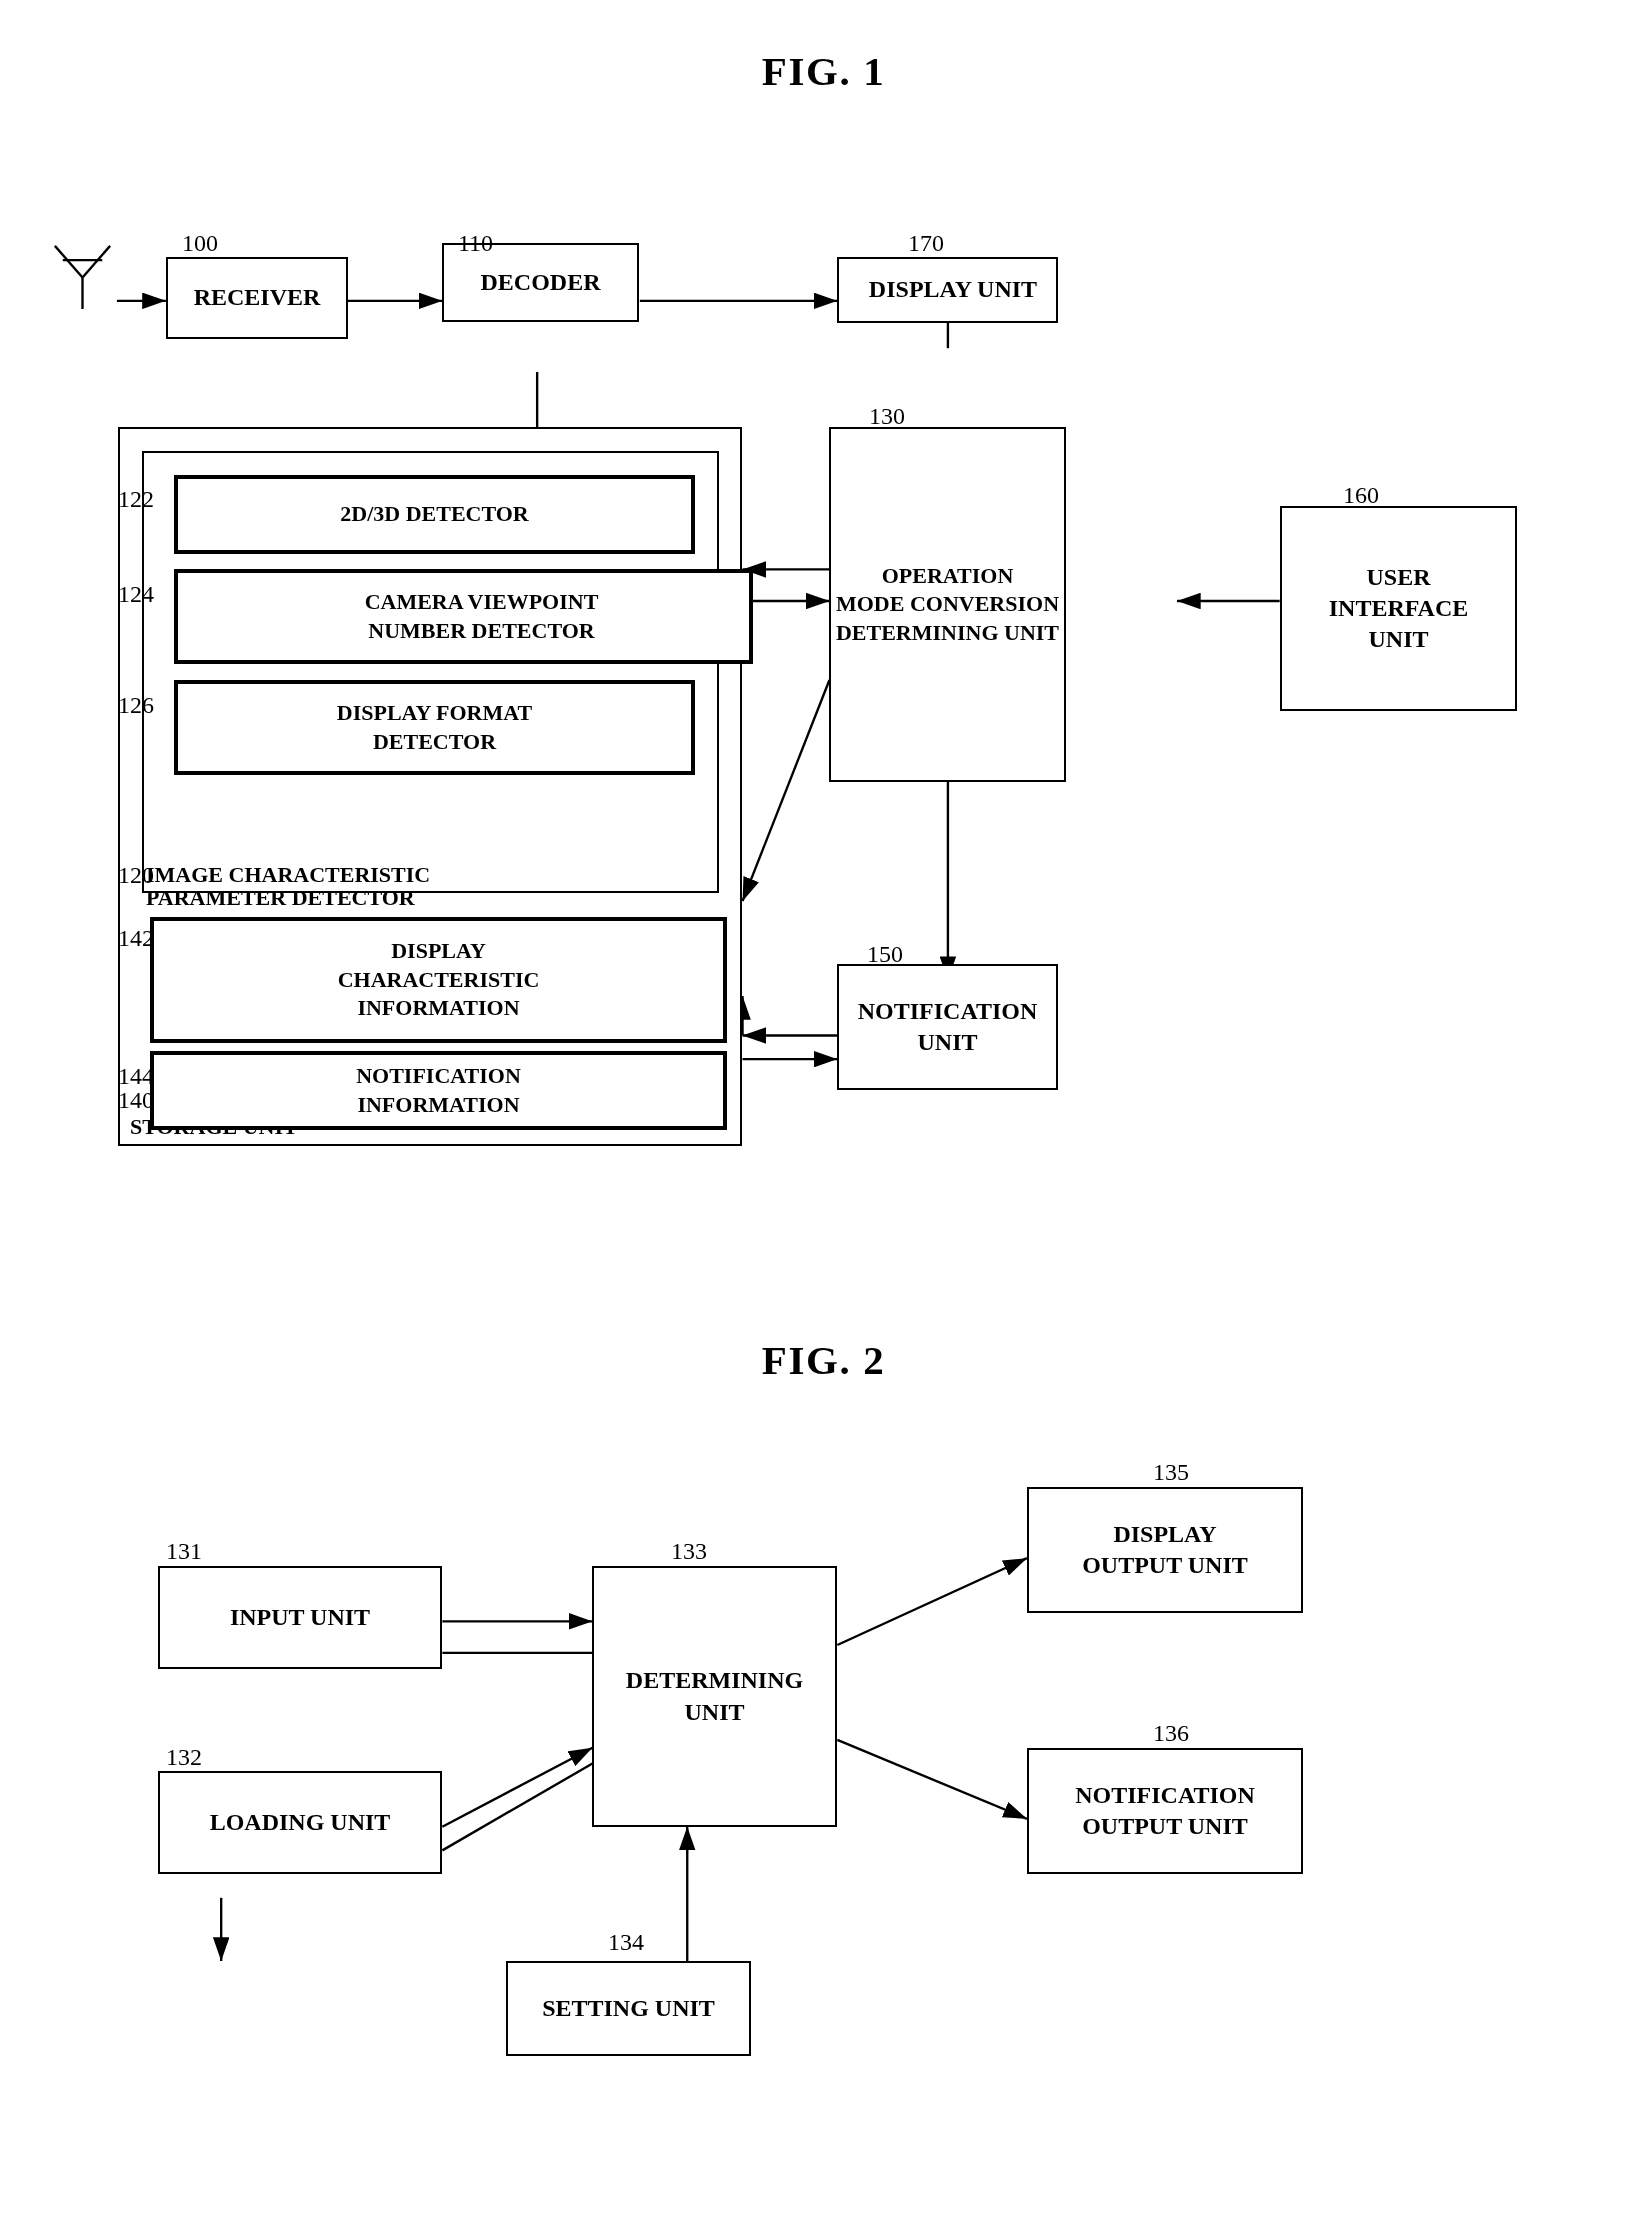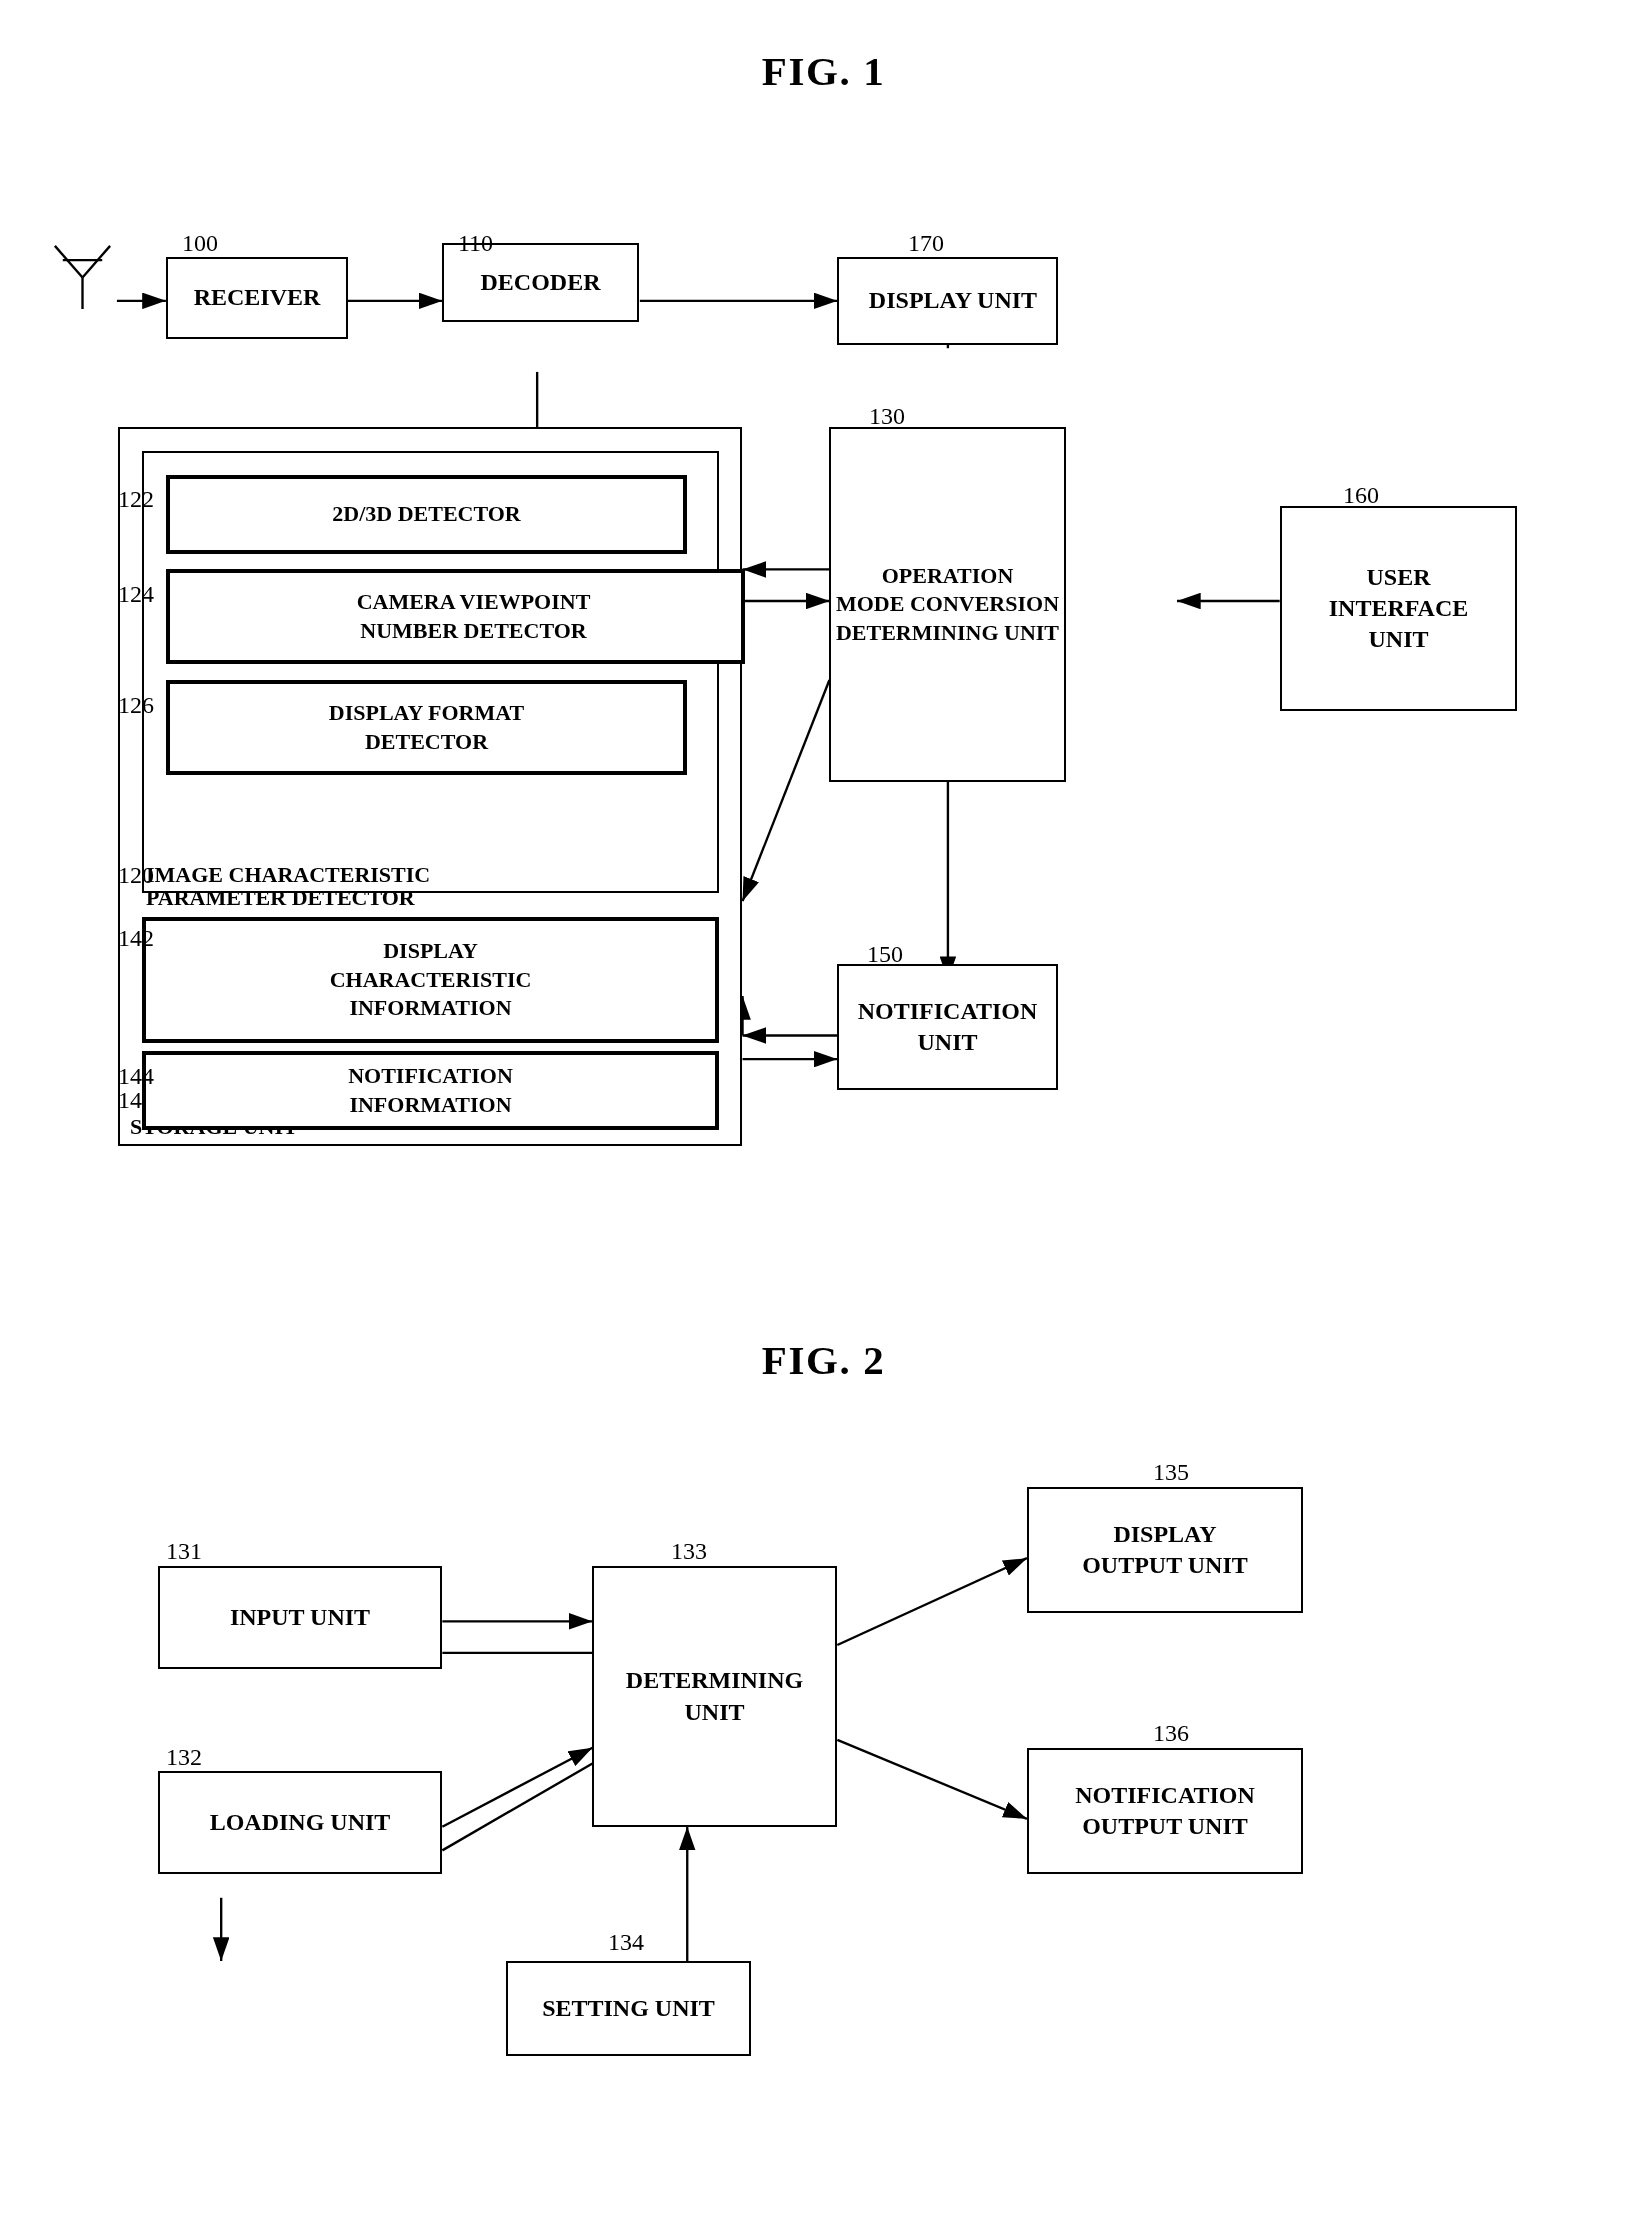--- a/index.html
+++ b/index.html
@@ -65,20 +65,21 @@
       position: absolute;
       border: 4px solid #000;
       background: #fff;
       display: flex;
       align-items: center;
       justify-content: center;
       text-align: center;
       font-size: 22px;
       font-weight: bold;
       line-height: 1.3;
+      margin-left: 8px;
     }
 
     .outer-box {
       position: absolute;
       border: 2.4px solid #000;
       background: #fff;
     }
 
     .label {
       position: absolute;
@@ -160,21 +161,21 @@
   <div class="box" style="left:166px; top:130px; width:182px; height:82px;">
     <span>RECEIVER</span>
   </div>
   <div class="ref-num" style="left:182px; top:103px;">100</div>
 
   <div class="box" style="left:442px; top:116px; width:197px; height:79px;">
     <span>DECODER</span>
   </div>
   <div class="ref-num" style="left:458px; top:103px;">110</div>
 
-  <div class="box" style="left:837px; top:130px; width:221px; height:88px;padding-left:11px;">
+  <div class="box" style="left:837px; top:130px; width:221px; height:66px;padding-left:11px;">
     <span>DISPLAY UNIT</span>
   </div>
   <div class="ref-num" style="left:908px; top:103px;">170</div>
 
   <div class="outer-box" style="left:118px; top:300px; width:624px; height:719px;"></div>
   <div class="label" style="left:130px; top:987px;">STORAGE UNIT</div>
   <div class="ref-num" style="left:118px; top:960px;">140</div>
 
   <div class="outer-box" style="left:142px; top:324px; width:577px; height:442px;"></div>
   <div class="label" style="left:146px; top:735px;">IMAGE CHARACTERISTIC</div>

